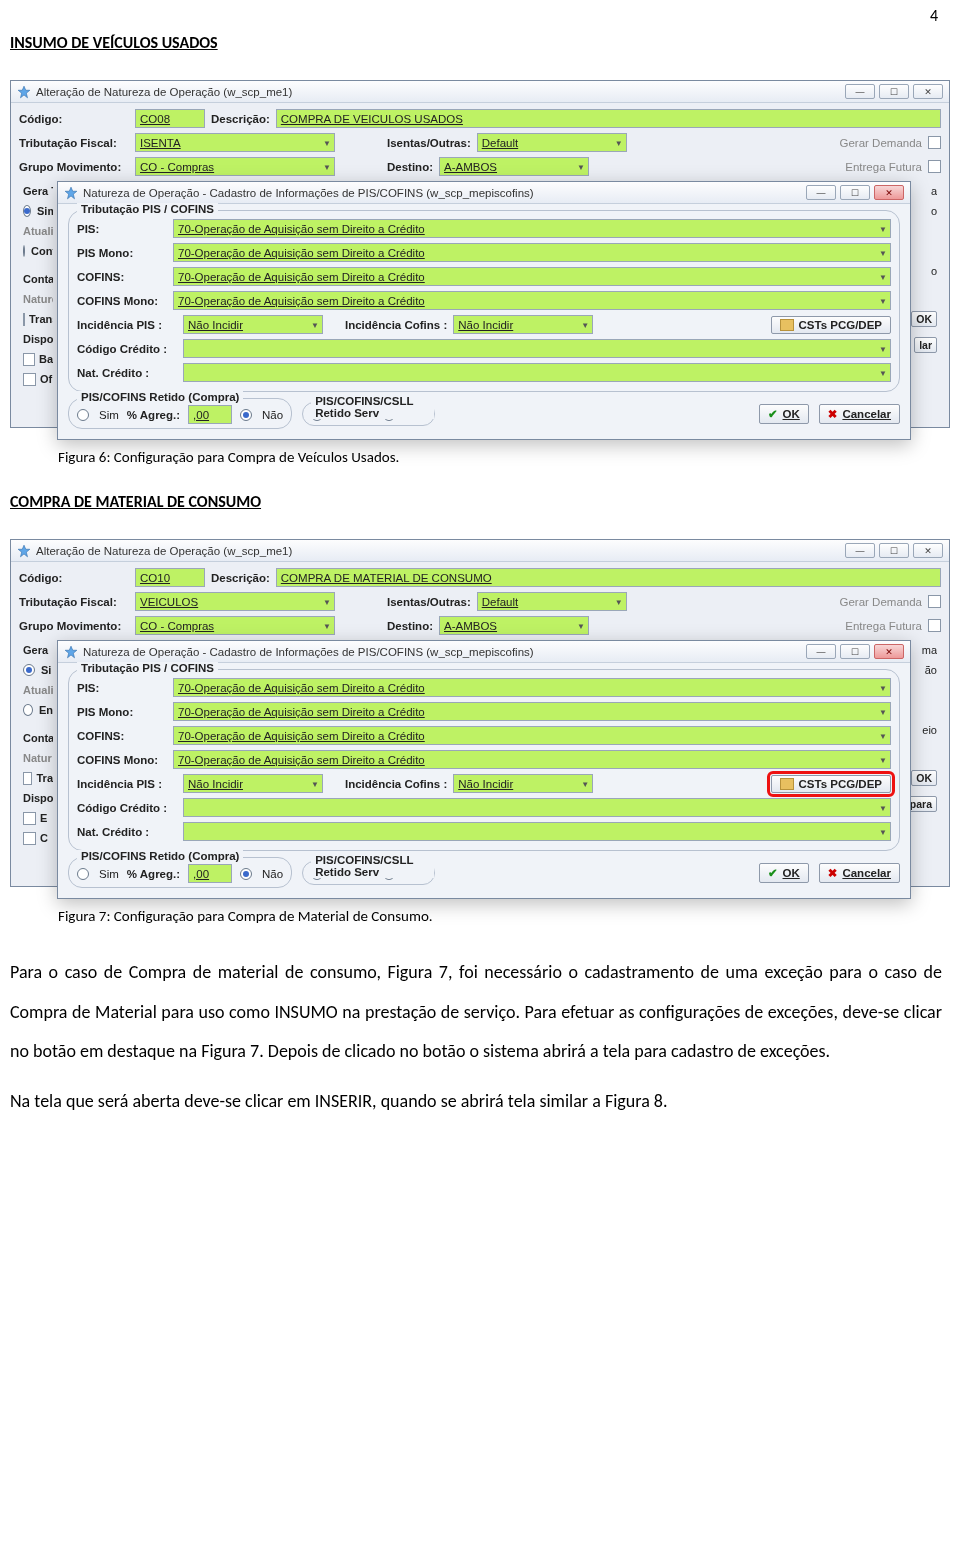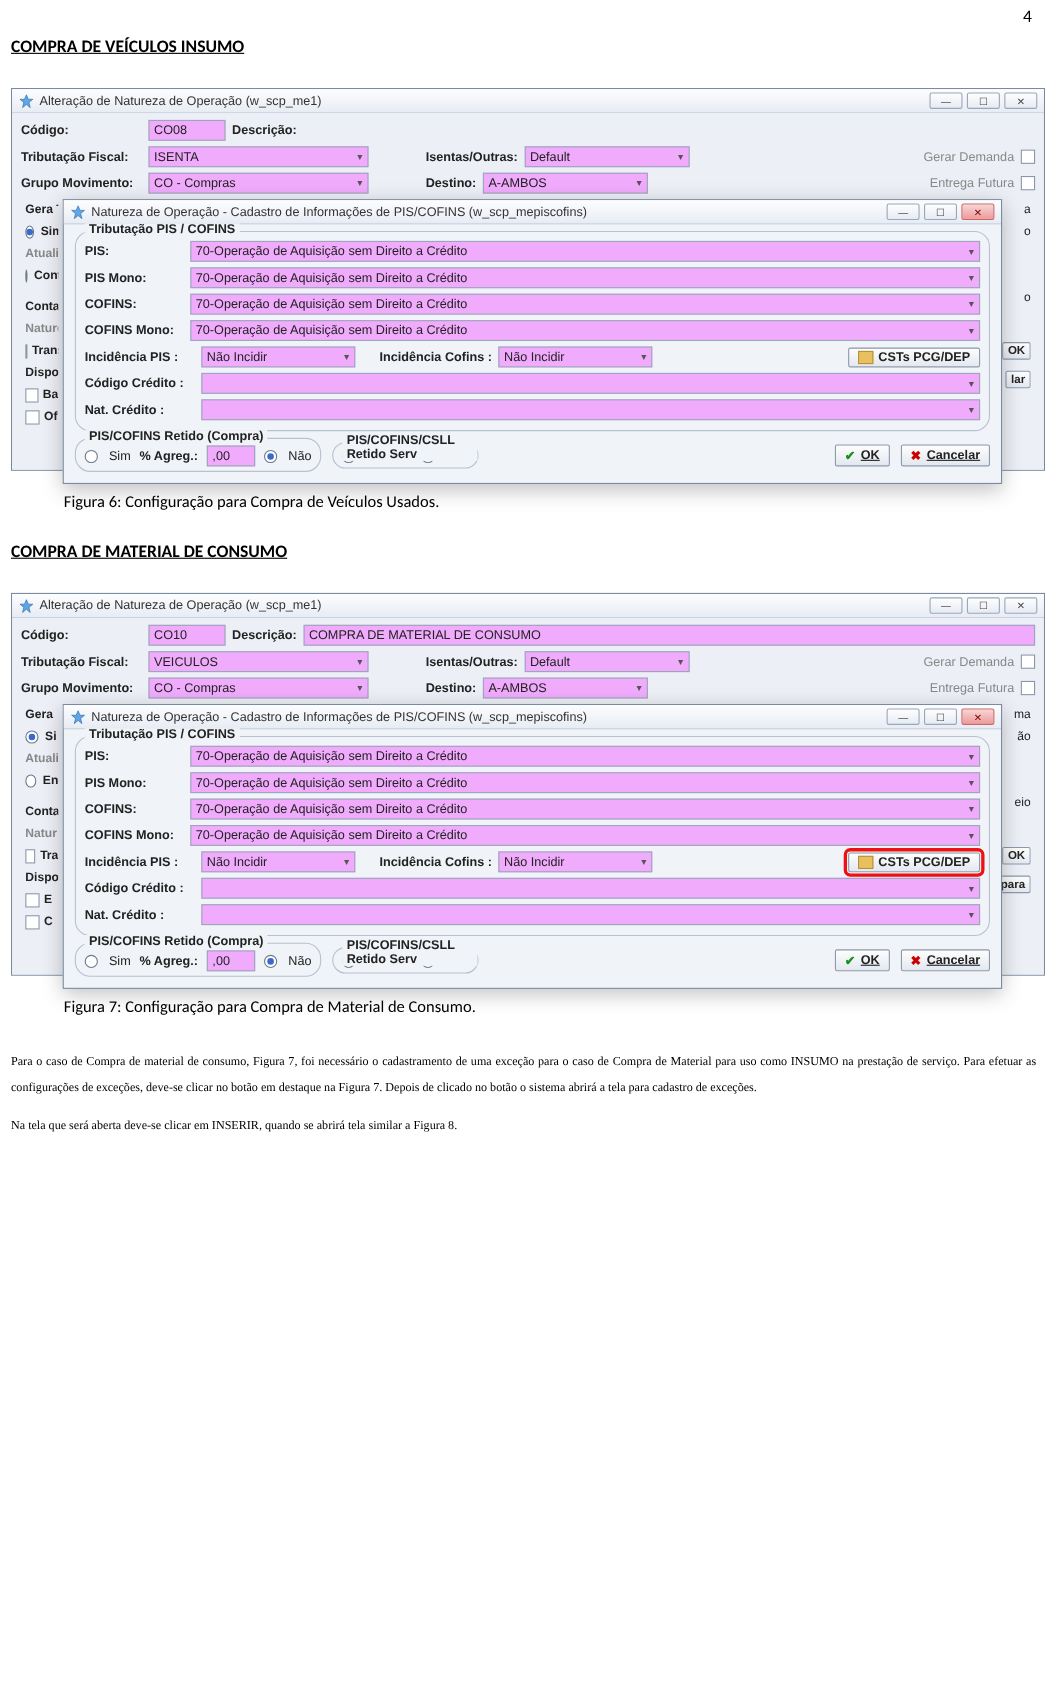--- a/index.html
+++ b/index.html
@@ -12,21 +12,21 @@
     font-size: 14px;
   }
   .page-num { text-align: right; padding: 6px 22px 0 0; font-size: 16px; }
   .heading {
     font-weight: bold;
     font-size: 16px;
     padding: 8px 0 6px 10px;
     text-decoration: underline;
   }
   .caption { font-size: 15px; padding: 12px 0 18px 10px; margin-left: 48px; }
-  .bodytext { font-size: 11px; line-height: 2.2; text-align: justify; padding: 10px 18px 10px 10px; font-family: Liberation Serif, serif; }
+  .bodytext { font-size: 18px; line-height: 2.2; text-align: justify; padding: 10px 18px 10px 10px; }
 
   
   .shot-wrap { padding: 18px 0 0 0; }
   .outer-window {
     margin: 4px 10px 8px 10px;
     border: 1px solid #7a8aa0;
     background: linear-gradient(#f6f9fe,#e8eef8);
     box-shadow: 0 0 0 1px #dee6f0 inset;
     position: relative;
     font-family: Tahoma, Arial, sans-serif;
@@ -47,23 +47,23 @@
     background: linear-gradient(#fefefe,#e6ebf3);
     display:flex; align-items:center; justify-content:center;
     font-size:9px; color:#444;
   }
   .winbtn.close { background: linear-gradient(#f7d6d6,#e99); border-color:#c66; color:#700;}
   .form-body { padding: 6px 8px 8px 8px; background:#eceff5; }
   .row { display:flex; align-items:center; gap:6px; margin-bottom:5px; flex-wrap:wrap;}
   .lbl { font-weight:bold; min-width:110px; }
   .lbl.sm { min-width: auto; }
   .inp, .sel {
-    background:#f0abfc; border:1px solid #9aa7b8; height:19px;
+    background:#bef264; border:1px solid #9aa7b8; height:19px;
     padding:1px 4px; font-family:inherit; font-size:11.5px;
-    display:flex; align-items:center;
+    display:flex; align-items:center;text-decoration:underline;
   }
   .sel { position:relative; padding-right:18px; }
   .sel::after { content:"▼"; position:absolute; right:3px; top:50%; transform:translateY(-50%); font-size:8px; color:#555;}
   .chk {
     width:13px; height:13px; border:1px solid #8a97a8; background:#fff; display:inline-block;
   }
   .rdo {
     width:12px; height:12px; border:1px solid #6b7a8c; border-radius:50%; background:#fff;
     display:inline-flex; align-items:center; justify-content:center; margin-right:2px;
   }
@@ -109,21 +109,21 @@
   .overlay-right .rline{height:20px;white-space:nowrap;font-size:11px;display:flex;align-items:center;justify-content:flex-end;gap:3px;}
   .modal-holder { margin-left:38px; margin-right:30px; }
   .btn-small{border:1px solid #8e99aa;background:linear-gradient(#fdfdfd,#e3e8f0);padding:1px 4px;font-size:10.5px;font-weight:bold;border-radius:2px;}
   svg.star { width:14px; height:14px; }
 </style>
 </head>
 <body>
 
 <div class="page-num">4</div>
 
-<div class="heading">COMPRA DE VEÍCULOS INSUMO</div>
+<div class="heading">INSUMO DE VEÍCULOS USADOS</div>
 
 <div class="shot-wrap">
   <div class="outer-window">
     <div class="titlebar">
       <span class="tico">
         <svg class="star" viewBox="0 0 24 24">
             <polygon points="12,2 15,9 22,9 16,14 18,22 12,17 6,22 8,14 2,9 9,9" fill="#5fa6e8" stroke="#2e6aa8"></polygon>
           </svg>
       </span>
       <span class="ttxt">Alteração de Natureza de Operação (w_scp_me1)</span>
@@ -131,20 +131,21 @@
         <div class="winbtn">—</div>
         <div class="winbtn">☐</div>
         <div class="winbtn">✕</div>
       </div>
     </div>
     <div class="form-body">
       <div class="row">
         <span class="lbl">Código:</span>
         <span class="inp" style="width:70px">CO08</span>
         <span class="lbl sm">Descrição:</span>
+        <span class="inp" style="flex:1">COMPRA DE VEICULOS USADOS</span>
       </div>
       <div class="row">
         <span class="lbl">Tributação Fiscal:</span>
         <span class="sel" style="width:200px">ISENTA</span>
         <span style="width:40px"></span>
         <span class="lbl sm">Isentas/Outras:</span>
         <span class="sel" style="width:150px">Default</span>
         <span style="flex:1"></span>
         <span class="faded">Gerar Demanda</span>
         <span class="chk"></span>

